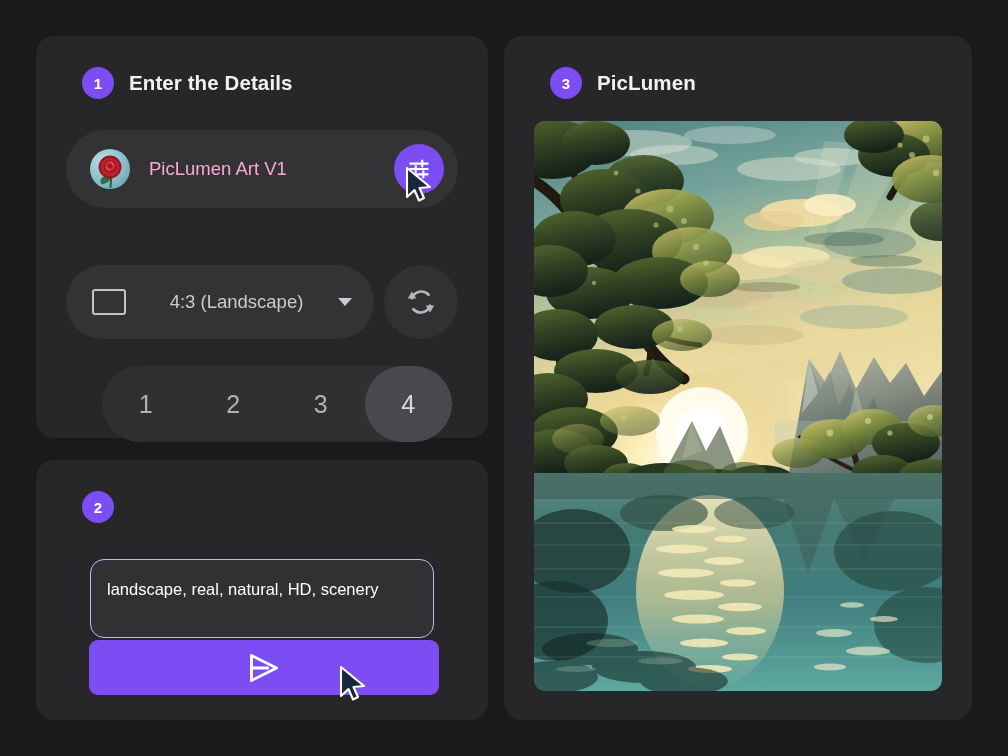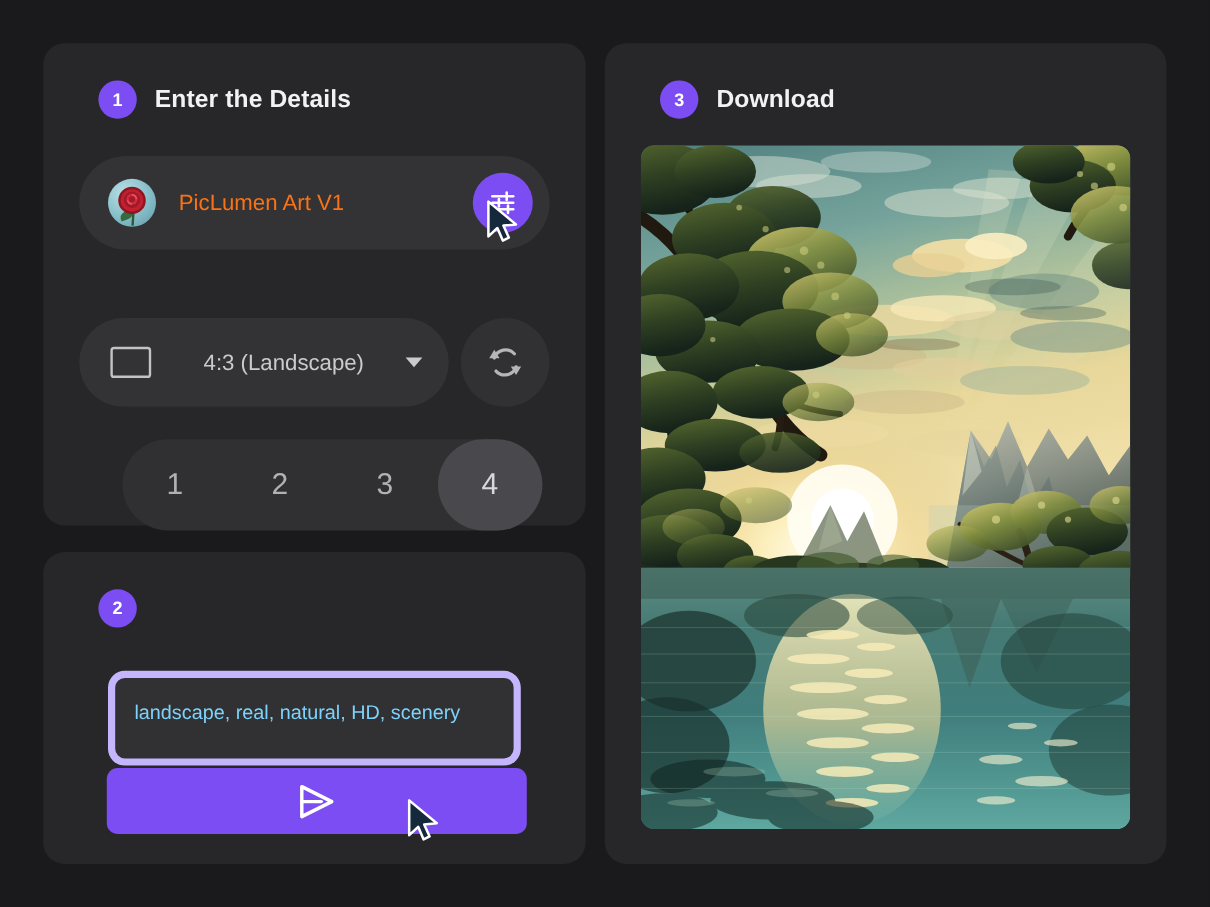--- a/index.html
+++ b/index.html
@@ -88,21 +88,21 @@
   }
   .model-avatar .leaf {
     position: absolute;
     left: 26%; top: 68%;
     width: 11px; height: 7px;
     border-radius: 60% 10% 60% 10%;
     background: #356b41;
     transform: rotate(-18deg);
   }
   .model-name {
-    color: #f97316;
+    color: #f9a8d4;
     font-size: 18.5px;
     margin-left: 19px;
     flex: 1 1 auto;
     white-space: nowrap;
   }
   .settings-btn {
     width: 50px; height: 50px;
     border-radius: 50%;
     background: #7c4df2;
     display: flex;
@@ -194,24 +194,24 @@
     background: #49494d;
     color: #d8d8dc;
   }
 
   
   .prompt-box {
     position: absolute;
     left: 54px; top: 99px;
     width: 344px; height: 79px;
     background: #313133;
-    border: 6px solid #c4b5fd;
+    border: 1px solid #c4b5fd;
     border-radius: 14px;
     padding: 14px 16px;
-    color: #7dd3fc;
+    color: #ffffff;
     font-size: 16.5px;
     line-height: 30px;
     font-family: "Liberation Sans", sans-serif;
     resize: none;
     outline: none;
     overflow: hidden;
   }
   .generate-btn {
     position: absolute;
     left: 53px; top: 180px;
@@ -324,21 +324,21 @@
           <path d="M6 3 L26 13 L6 23 Z"></path>
           <line x1="6" y1="13" x2="19" y2="13"></line>
         </g>
       </svg>
     </button>
   </section>
 
   <section class="panel" id="panel-download">
     <div class="panel-head">
       <span class="step-badge">3</span>
-      <span class="panel-title">Download</span>
+      <span class="panel-title">PicLumen</span>
     </div>
 
     <div class="gen-image">
       <svg viewBox="0 0 408 570" preserveAspectRatio="none">
         <defs>
           <linearGradient id="skyGrad" x1="0" y1="0" x2="0.25" y2="1">
             <stop offset="0%" stop-color="#4f7f80"></stop>
             <stop offset="28%" stop-color="#76a49c"></stop>
             <stop offset="52%" stop-color="#b9c79b"></stop>
             <stop offset="70%" stop-color="#e8d79a"></stop>

